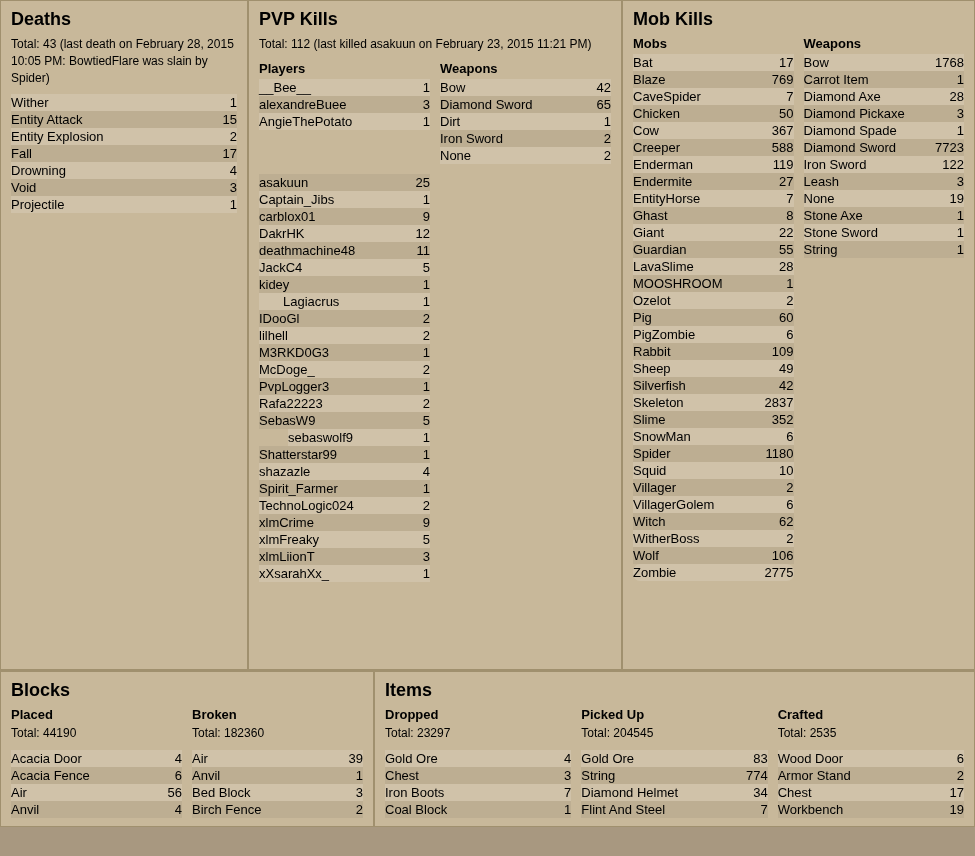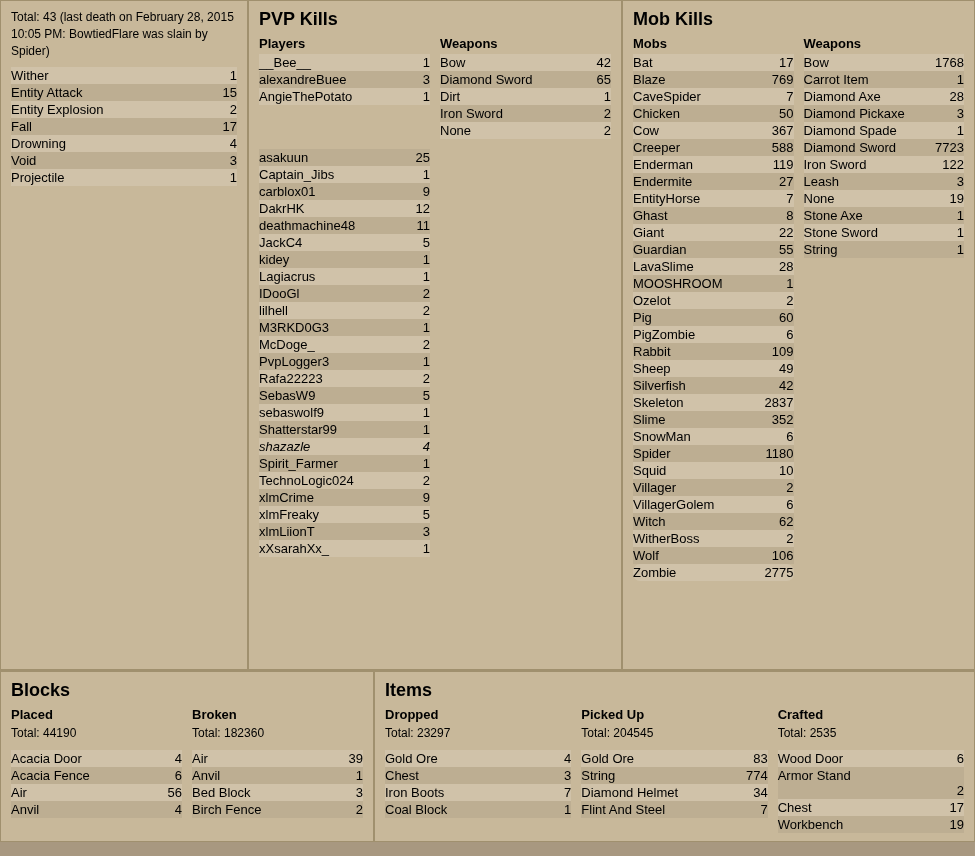--- a/index.html
+++ b/index.html
@@ -91,20 +91,21 @@
     .items-col { flex: 1; }
   </style>
 </head>
 <body>
 
 <div class="main-container">
 
   <div class="top-section">
 
     <div class="panel panel-deaths">
+      <div class="panel-title">Deaths</div>
       <div class="panel-subtitle">Total: 43 (last death on February 28, 2015 10:05 PM: BowtiedFlare was slain by Spider)</div>
       <div id="deaths-rows">
           <div class="data-row" style="background-color: rgba(255, 255, 255, 0.15);">
             <span class="label">Wither</span>
             <span class="value">1</span>
           </div>
           <div class="data-row" style="background-color: rgba(0, 0, 0, 0.05);">
             <span class="label">Entity Attack</span>
             <span class="value">15</span>
           </div>
@@ -126,20 +127,21 @@
           </div>
           <div class="data-row" style="background-color: rgba(255, 255, 255, 0.15);">
             <span class="label">Projectile</span>
             <span class="value">1</span>
           </div>
         </div>
     </div>
 
     <div class="panel panel-pvp">
       <div class="panel-title">PVP Kills</div>
+      <div class="panel-subtitle">Total: 112 (last killed asakuun on February 23, 2015 11:21 PM)</div>
       <div class="two-col-section">
         <div class="col">
           <div class="col-header">Players</div>
           <div id="pvp-players-rows">
               <div class="data-row" style="background-color: rgba(255, 255, 255, 0.15);">
                 <span class="label">__Bee__</span>
                 <span class="value">1</span>
               </div>
               <div class="data-row" style="background-color: rgba(0, 0, 0, 0.05);">
                 <span class="label">alexandreBuee</span>
@@ -170,21 +172,21 @@
                 <span class="value">11</span>
               </div>
               <div class="data-row" style="background-color: rgba(255, 255, 255, 0.15);">
                 <span class="label">JackC4</span>
                 <span class="value">5</span>
               </div>
               <div class="data-row" style="background-color: rgba(0, 0, 0, 0.05);">
                 <span class="label">kidey</span>
                 <span class="value">1</span>
               </div>
-              <div class="data-row" style="background-color: rgba(255, 255, 255, 0.15);">
+              <div class="data-row" style="background-color: rgba(255, 255, 255, 0.15); padding-left: 24px;">
                 <span class="label">Lagiacrus</span>
                 <span class="value">1</span>
               </div>
               <div class="data-row" style="background-color: rgba(0, 0, 0, 0.05);">
                 <span class="label">IDooGl</span>
                 <span class="value">2</span>
               </div>
               <div class="data-row" style="background-color: rgba(255, 255, 255, 0.15);">
                 <span class="label">lilhell</span>
                 <span class="value">2</span>
@@ -202,29 +204,29 @@
                 <span class="value">1</span>
               </div>
               <div class="data-row" style="background-color: rgba(255, 255, 255, 0.15);">
                 <span class="label">Rafa22223</span>
                 <span class="value">2</span>
               </div>
               <div class="data-row" style="background-color: rgba(0, 0, 0, 0.05);">
                 <span class="label">SebasW9</span>
                 <span class="value">5</span>
               </div>
-              <div class="data-row" style="background-color: rgba(255, 255, 255, 0.15);">
+              <div class="data-row" style="background-color: rgba(255, 255, 255, 0.15); margin-left: 29px;">
                 <span class="label">sebaswolf9</span>
                 <span class="value">1</span>
               </div>
               <div class="data-row" style="background-color: rgba(0, 0, 0, 0.05);">
                 <span class="label">Shatterstar99</span>
                 <span class="value">1</span>
               </div>
-              <div class="data-row" style="background-color: rgba(255, 255, 255, 0.15); font-style: italic;">
+              <div class="data-row" style="background-color: rgba(255, 255, 255, 0.15);">
                 <span class="label">shazazle</span>
                 <span class="value">4</span>
               </div>
               <div class="data-row" style="background-color: rgba(0, 0, 0, 0.05);">
                 <span class="label">Spirit_Farmer</span>
                 <span class="value">1</span>
               </div>
               <div class="data-row" style="background-color: rgba(255, 255, 255, 0.15);">
                 <span class="label">TechnoLogic024</span>
                 <span class="value">2</span>
@@ -565,21 +567,21 @@
             </div>
         </div>
         <div class="items-col">
           <div class="col-header">Crafted</div>
           <div class="panel-subtitle">Total: 2535</div>
           <div id="items-crafted-rows">
               <div class="data-row" style="background-color: rgba(255, 255, 255, 0.15);">
                 <span class="label">Wood Door</span>
                 <span class="value">6</span>
               </div>
-              <div class="data-row" style="background-color: rgba(0, 0, 0, 0.05); flex-direction: column;">
+              <div class="data-row" style="background-color: rgba(0, 0, 0, 0.05);">
                 <span class="label">Armor Stand</span>
                 <span class="value">2</span>
               </div>
               <div class="data-row" style="background-color: rgba(255, 255, 255, 0.15);">
                 <span class="label">Chest</span>
                 <span class="value">17</span>
               </div>
               <div class="data-row" style="background-color: rgba(0, 0, 0, 0.05);">
                 <span class="label">Workbench</span>
                 <span class="value">19</span>

